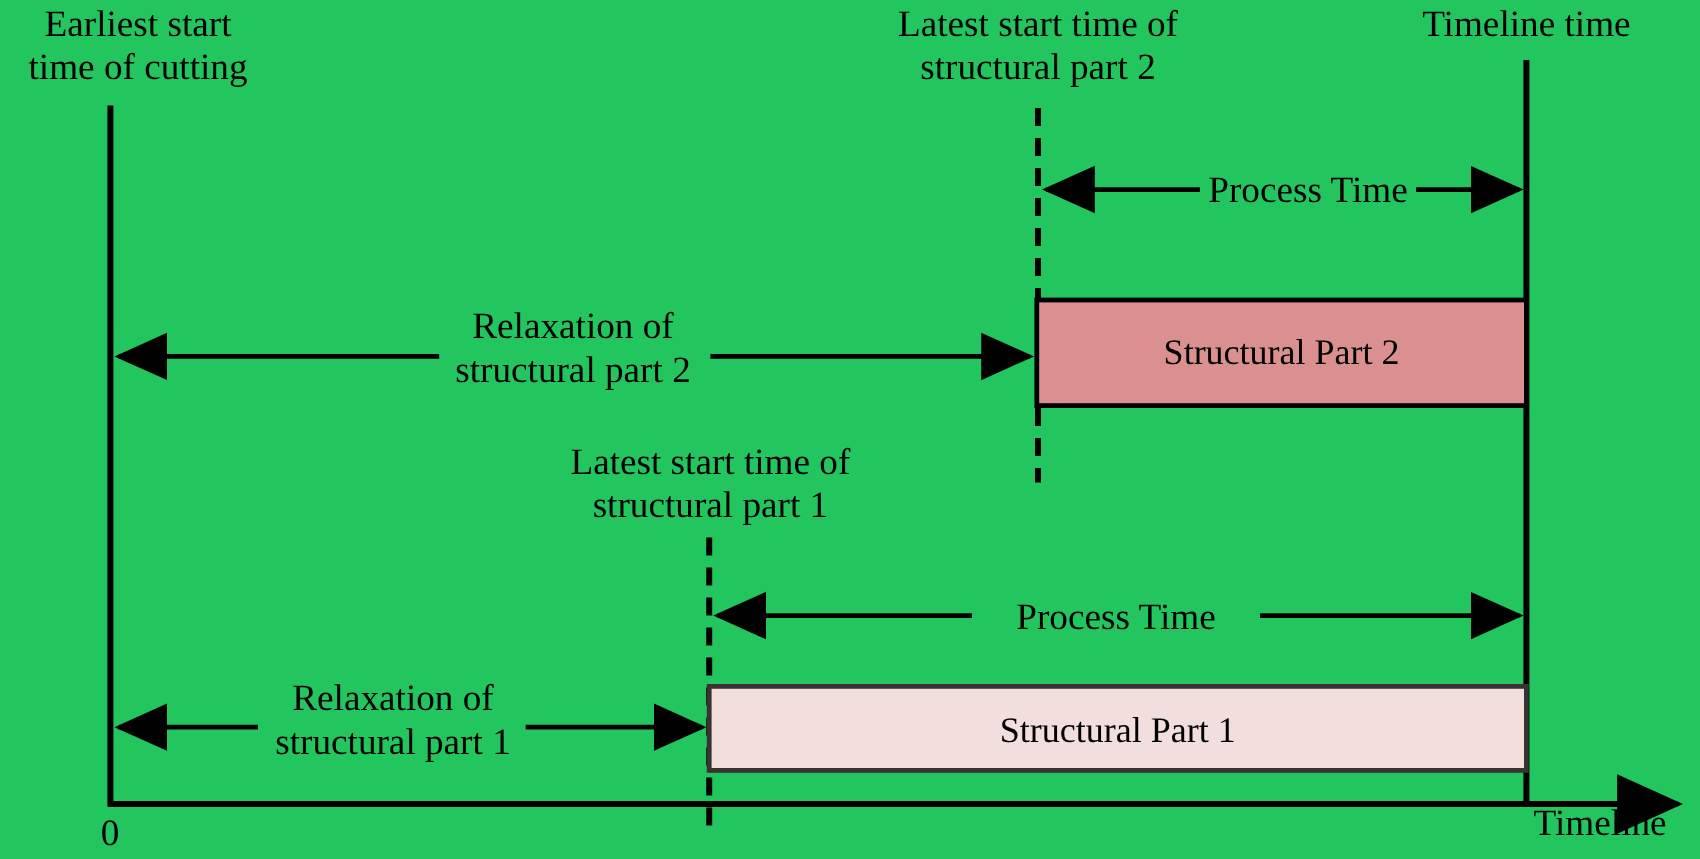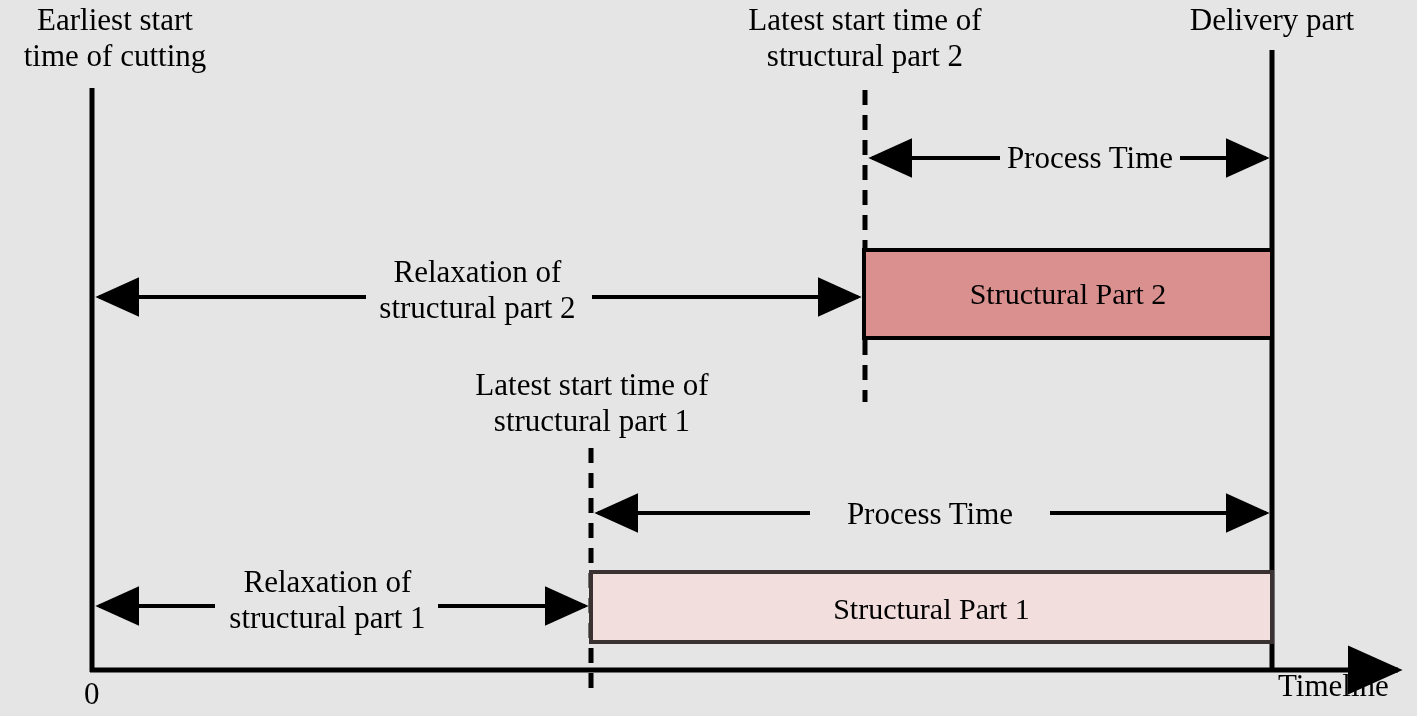--- a/index.html
+++ b/index.html
@@ -4,21 +4,21 @@
 <style>
   html, body {
     margin: 0;
     padding: 0;
     background: #ffffff;
   }
   #canvas {
     position: relative;
     width: 1417px;
     height: 716px;
-    background: #e5e5e5;
+    background: #22c55e;
     font-family: "Liberation Serif", "DejaVu Serif", serif;
     overflow: hidden;
   }
   svg.layer {
     position: absolute;
     left: 0;
     top: 0;
     width: 1417px;
     height: 716px;
   }
@@ -83,21 +83,21 @@
     <line x1="215" y1="606" x2="99" y2="606" stroke="#000000" stroke-width="4" marker-end="url(#arrowR)"></line>
     <line x1="438" y1="606" x2="585" y2="606" stroke="#000000" stroke-width="4" marker-end="url(#arrowR)"></line>
   </svg>
 
   <div class="lbl lbl-center" style="left:-5px; top:2px; width:240px;">Earliest start
 time of cutting</div>
 
   <div class="lbl lbl-center" style="left:685px; top:2px; width:360px;">Latest start time of
 structural part 2</div>
 
-  <div class="lbl lbl-center" style="left:1152px; top:2px; width:240px;">Delivery part</div>
+  <div class="lbl lbl-center" style="left:1152px; top:2px; width:240px;">Timeline time</div>
 
   <div class="lbl lbl-center" style="left:990px; top:140px; width:200px;">Process Time</div>
 
   <div class="lbl lbl-center" style="left:355px; top:254px; width:245px;">Relaxation of
 structural part 2</div>
 
   <div class="bar-label" style="left:864px; top:277px; width:408px;">Structural Part 2</div>
 
   <div class="lbl lbl-center" style="left:412px; top:367px; width:360px;">Latest start time of
 structural part 1</div>

